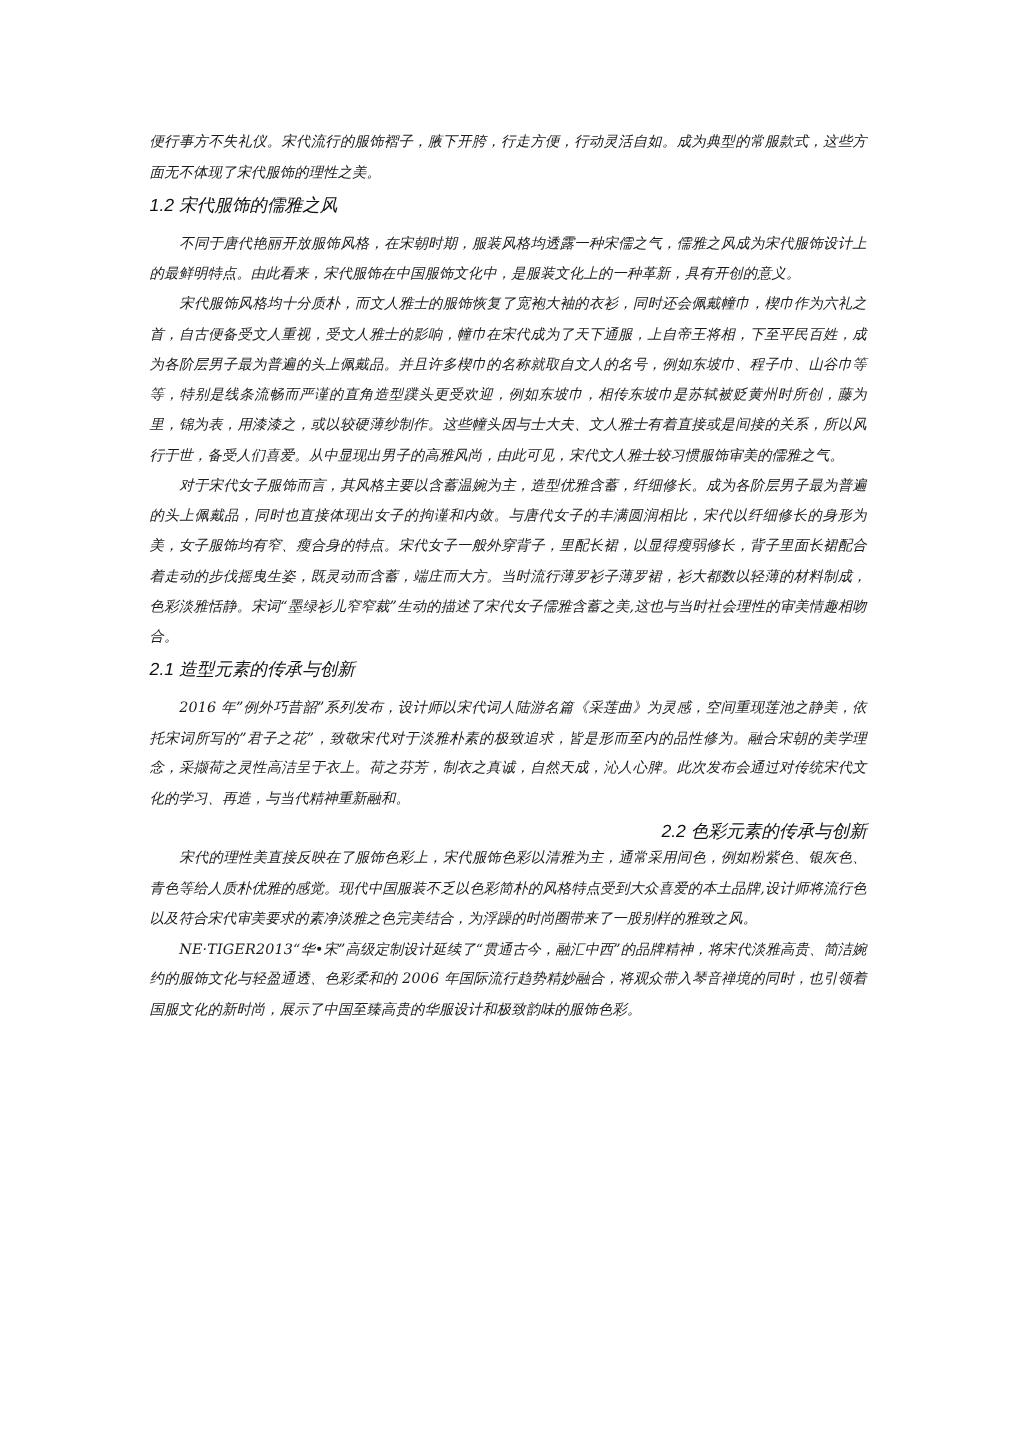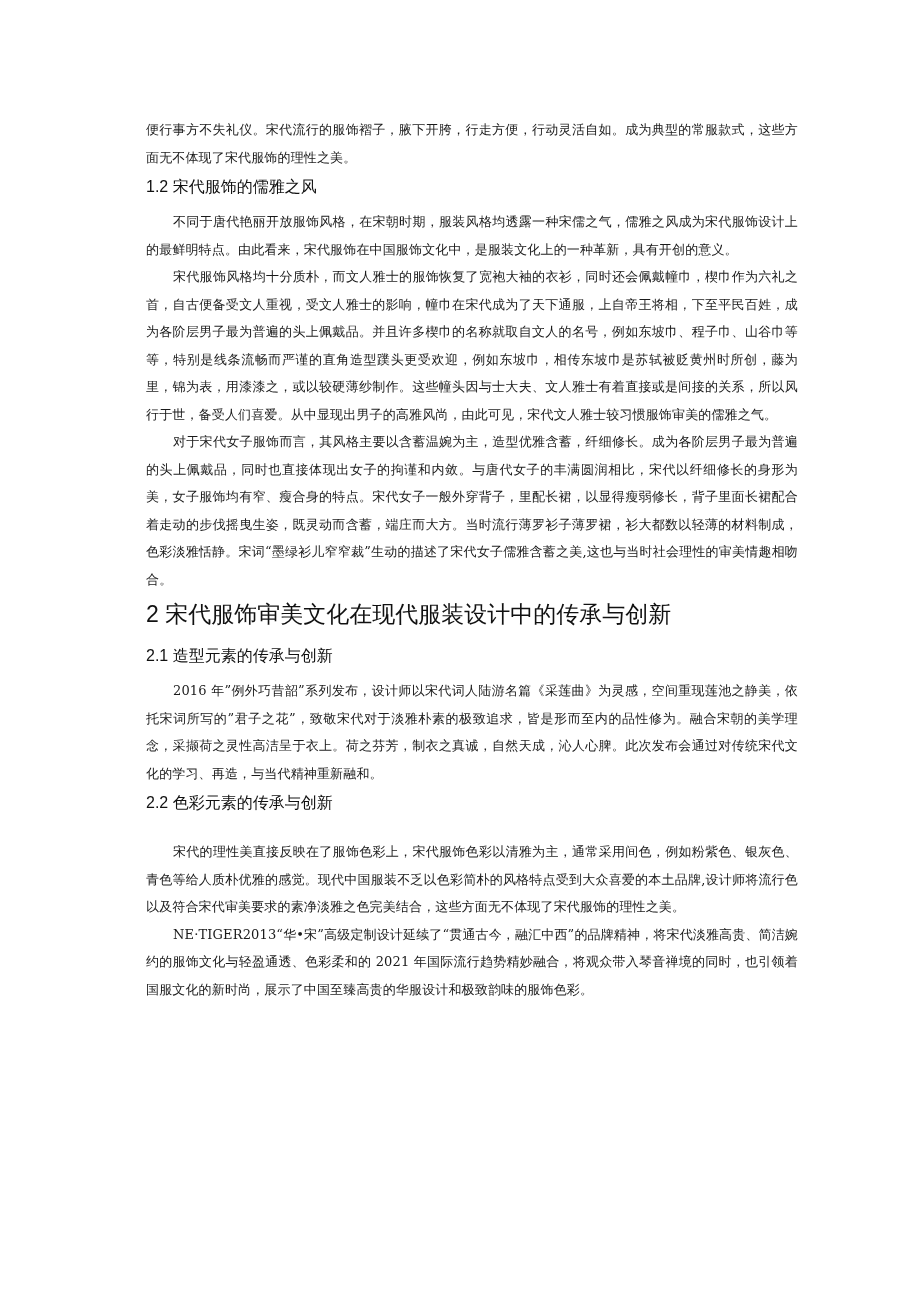--- a/index.html
+++ b/index.html
@@ -2,21 +2,21 @@
 <html><head>
 <meta charset="utf-8">
 <style>
   html, body { margin: 0; padding: 0; background: #ffffff; }
   body {
     width: 920px; height: 1301px; position: relative; overflow: hidden;
     font-family: "DejaVu Serif", "Liberation Serif", serif;
     color: #1a1a1a;
   }
   .page {
-    position: absolute; left: 146px; top: 116px; width: 652px;
+    position: absolute; left: 136px; top: 116px; width: 652px; font-style: italic;
   }
   .p {
     font-size: 13px;
     line-height: 27.5px;
     margin: 0;
     text-align: justify;
     text-align-last: left;
     letter-spacing: 0.15px;
   }
   .indent { text-indent: 27px; }
@@ -41,24 +41,23 @@
 <div class="page">
 
   <p class="p" style="margin-bottom:6px;">便行事方不失礼仪。宋代流行的服饰褶子，腋下开胯，行走方便，行动灵活自如。成为典型的常服款式，这些方面无不体现了宋代服饰的理性之美。</p>
 
   <h2 class="h2" style="margin-bottom:10px;">1.2  宋代服饰的儒雅之风</h2>
 
   <p class="p indent">不同于唐代艳丽开放服饰风格，在宋朝时期，服装风格均透露一种宋儒之气，儒雅之风成为宋代服饰设计上的最鲜明特点。由此看来，宋代服饰在中国服饰文化中，是服装文化上的一种革新，具有开创的意义。</p>
   <p class="p indent">宋代服饰风格均十分质朴，而文人雅士的服饰恢复了宽袍大袖的衣衫，同时还会佩戴幢巾，楔巾作为六礼之首，自古便备受文人重视，受文人雅士的影响，幢巾在宋代成为了天下通服，上自帝王将相，下至平民百姓，成为各阶层男子最为普遍的头上佩戴品。并且许多楔巾的名称就取自文人的名号，例如东坡巾、程子巾、山谷巾等等，特别是线条流畅而严谨的直角造型蹼头更受欢迎，例如东坡巾，相传东坡巾是苏轼被贬黄州时所创，藤为里，锦为表，用漆漆之，或以较硬薄纱制作。这些幢头因与士大夫、文人雅士有着直接或是间接的关系，所以风行于世，备受人们喜爱。从中显现出男子的高雅风尚，由此可见，宋代文人雅士较习惯服饰审美的儒雅之气。</p>
   <p class="p indent" style="margin-bottom:6px;">对于宋代女子服饰而言，其风格主要以含蓄温婉为主，造型优雅含蓄，纤细修长。成为各阶层男子最为普遍的头上佩戴品，同时也直接体现出女子的拘谨和内敛。与唐代女子的丰满圆润相比，宋代以纤细修长的身形为美，女子服饰均有窄、瘦合身的特点。宋代女子一般外穿背子，里配长裙，以显得瘦弱修长，背子里面长裙配合着走动的步伐摇曳生姿，既灵动而含蓄，端庄而大方。当时流行薄罗衫子薄罗裙，衫大都数以轻薄的材料制成，色彩淡雅恬静。宋词“墨绿衫儿窄窄裁”生动的描述了宋代女子儒雅含蓄之美,这也与当时社会理性的审美情趣相吻合。</p>
 
-  <h1 class="h1" style="margin-bottom:16px;">2 宋代服饰审美文化在现代服装设计中的传承与创新</h1>
 
   <h2 class="h2" style="margin-bottom:10px;">2.1  造型元素的传承与创新</h2>
 
   <p class="p indent" style="margin-bottom:6px;">2016 年”例外巧昔韶”系列发布，设计师以宋代词人陆游名篇《采莲曲》为灵感，空间重现莲池之静美，依托宋词所写的”君子之花”，致敬宋代对于淡雅朴素的极致追求，皆是形而至内的品性修为。融合宋朝的美学理念，采撷荷之灵性高洁呈于衣上。荷之芬芳，制衣之真诚，自然天成，沁人心脾。此次发布会通过对传统宋代文化的学习、再造，与当代精神重新融和。</p>
 
-  <h2 class="h2" style="margin-bottom:24px;">2.2  色彩元素的传承与创新</h2>
+  <h2 class="h2" style="margin-bottom:0;text-align:right;">2.2  色彩元素的传承与创新</h2>
 
-  <p class="p indent">宋代的理性美直接反映在了服饰色彩上，宋代服饰色彩以清雅为主，通常采用间色，例如粉紫色、银灰色、青色等给人质朴优雅的感觉。现代中国服装不乏以色彩简朴的风格特点受到大众喜爱的本土品牌,设计师将流行色以及符合宋代审美要求的素净淡雅之色完美结合，这些方面无不体现了宋代服饰的理性之美。</p>
-  <p class="p indent">NE·TIGER2013“华•宋”高级定制设计延续了“贯通古今，融汇中西”的品牌精神，将宋代淡雅高贵、简洁婉约的服饰文化与轻盈通透、色彩柔和的 2021 年国际流行趋势精妙融合，将观众带入琴音禅境的同时，也引领着国服文化的新时尚，展示了中国至臻高贵的华服设计和极致韵味的服饰色彩。</p>
+  <p class="p indent">宋代的理性美直接反映在了服饰色彩上，宋代服饰色彩以清雅为主，通常采用间色，例如粉紫色、银灰色、青色等给人质朴优雅的感觉。现代中国服装不乏以色彩简朴的风格特点受到大众喜爱的本土品牌,设计师将流行色以及符合宋代审美要求的素净淡雅之色完美结合，为浮躁的时尚圈带来了一股别样的雅致之风。</p>
+  <p class="p indent">NE·TIGER2013“华•宋”高级定制设计延续了“贯通古今，融汇中西”的品牌精神，将宋代淡雅高贵、简洁婉约的服饰文化与轻盈通透、色彩柔和的 2006 年国际流行趋势精妙融合，将观众带入琴音禅境的同时，也引领着国服文化的新时尚，展示了中国至臻高贵的华服设计和极致韵味的服饰色彩。</p>
 
 </div>
 
 </body></html>

